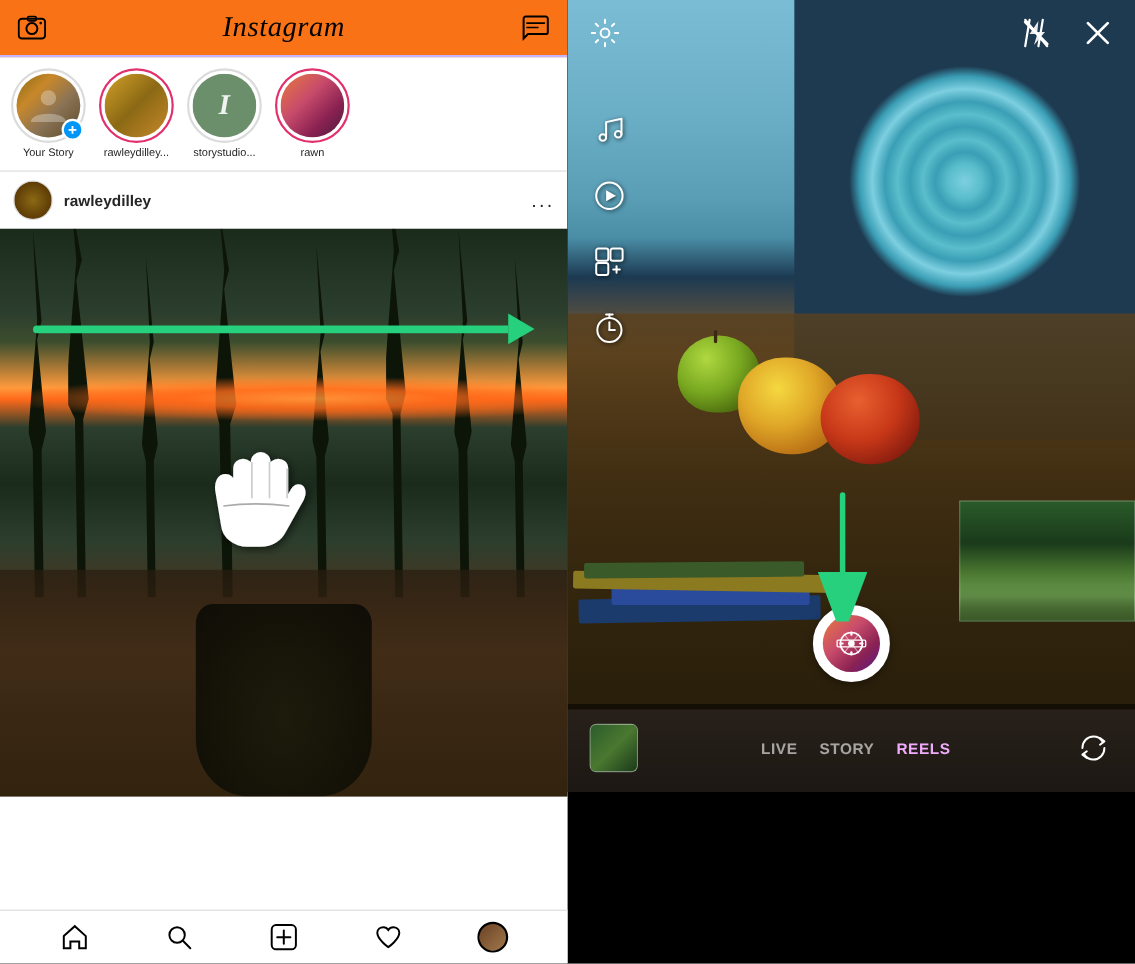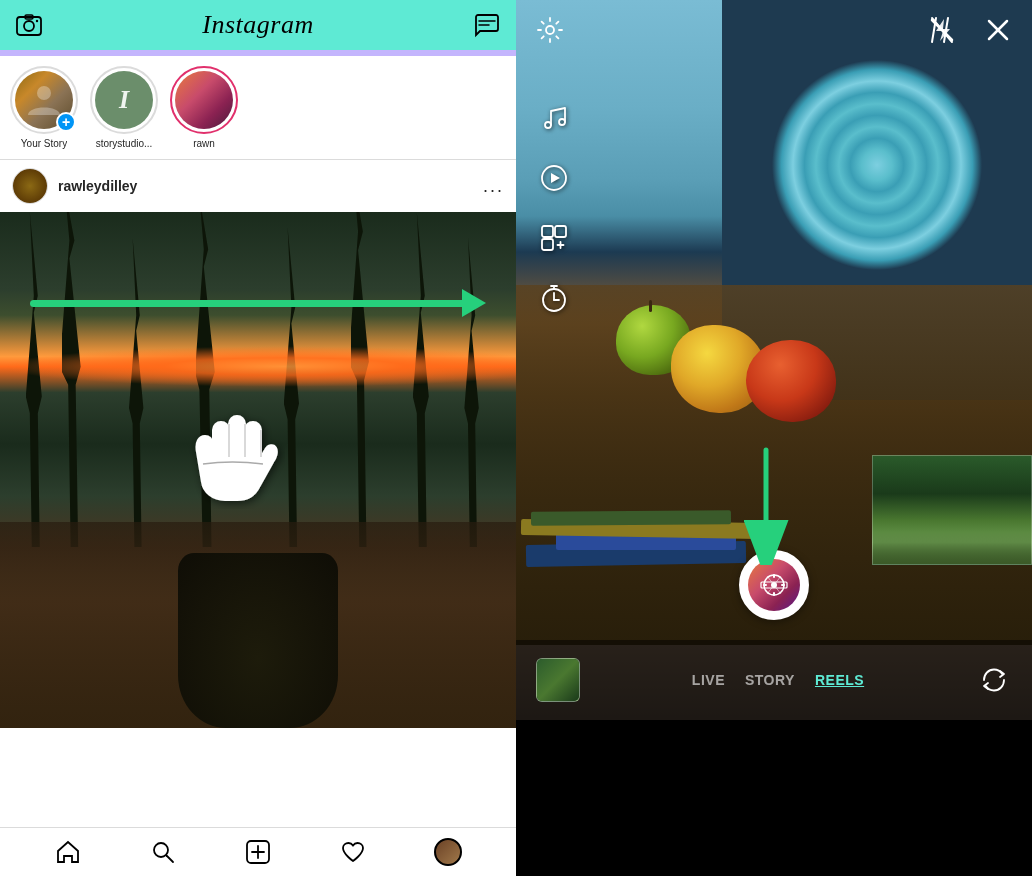--- a/index.html
+++ b/index.html
@@ -22,22 +22,22 @@
       position: relative;
       overflow: hidden;
     }
 
     
     .header {
       display: flex;
       align-items: center;
       justify-content: space-between;
       padding: 10px 16px;
-      background: #5eead4;
-      border-bottom: 6px solid #c4b5fd;
+      background: #f97316;
+      border-bottom: 2px solid #c4b5fd;
     }
     .header-camera-icon {
       width: 26px;
       height: 26px;
       display: flex;
       align-items: center;
       justify-content: center;
     }
     .header-logo {
       font-family: 'Georgia', serif;
@@ -371,22 +371,21 @@
       justify-content: center;
     }
     .mode-tab {
       font-size: 14px;
       font-weight: 600;
       color: rgba(255,255,255,0.6);
       letter-spacing: 0.5px;
       text-transform: uppercase;
     }
     .mode-tab.active {
-      color: #5eead4;
-      text-decoration: underline;
+      color: #f0abfc;
     }
     .gallery-thumb {
       width: 44px;
       height: 44px;
       border-radius: 6px;
       background: linear-gradient(135deg, #2C5C2C 0%, #1A3A1A 40%, #4A7830 80%);
       border: 1px solid rgba(255,255,255,0.4);
       overflow: hidden;
     }
     .flip-camera-icon {
@@ -468,20 +467,30 @@
               <circle cx="20" cy="10" r="7" fill="rgba(255,255,255,0.3)"></circle>
               <path d="M4 32 C4 22 36 22 36 32" fill="rgba(255,255,255,0.3)"></path>
             </svg>
           </div>
         </div>
         <div class="your-story-plus">+</div>
       </div>
       <span class="story-label">Your Story</span>
     </div>
 
+    <div class="story-item">
+      <div class="story-avatar-wrap">
+        <div class="story-ring">
+          <div class="story-avatar">
+            <div class="avatar-desert"></div>
+          </div>
+        </div>
+      </div>
+      <span class="story-label">rawleydilley...</span>
+    </div>
 
 
     <div class="story-item">
       <div class="story-avatar-wrap">
         <div class="story-ring gray">
           <div class="story-avatar">
             <div class="avatar-green">
               <span style="font-family:serif; font-style:italic; font-size:26px; font-weight:bold; color:rgba(255,255,255,0.9);">I</span>
             </div>
           </div>

